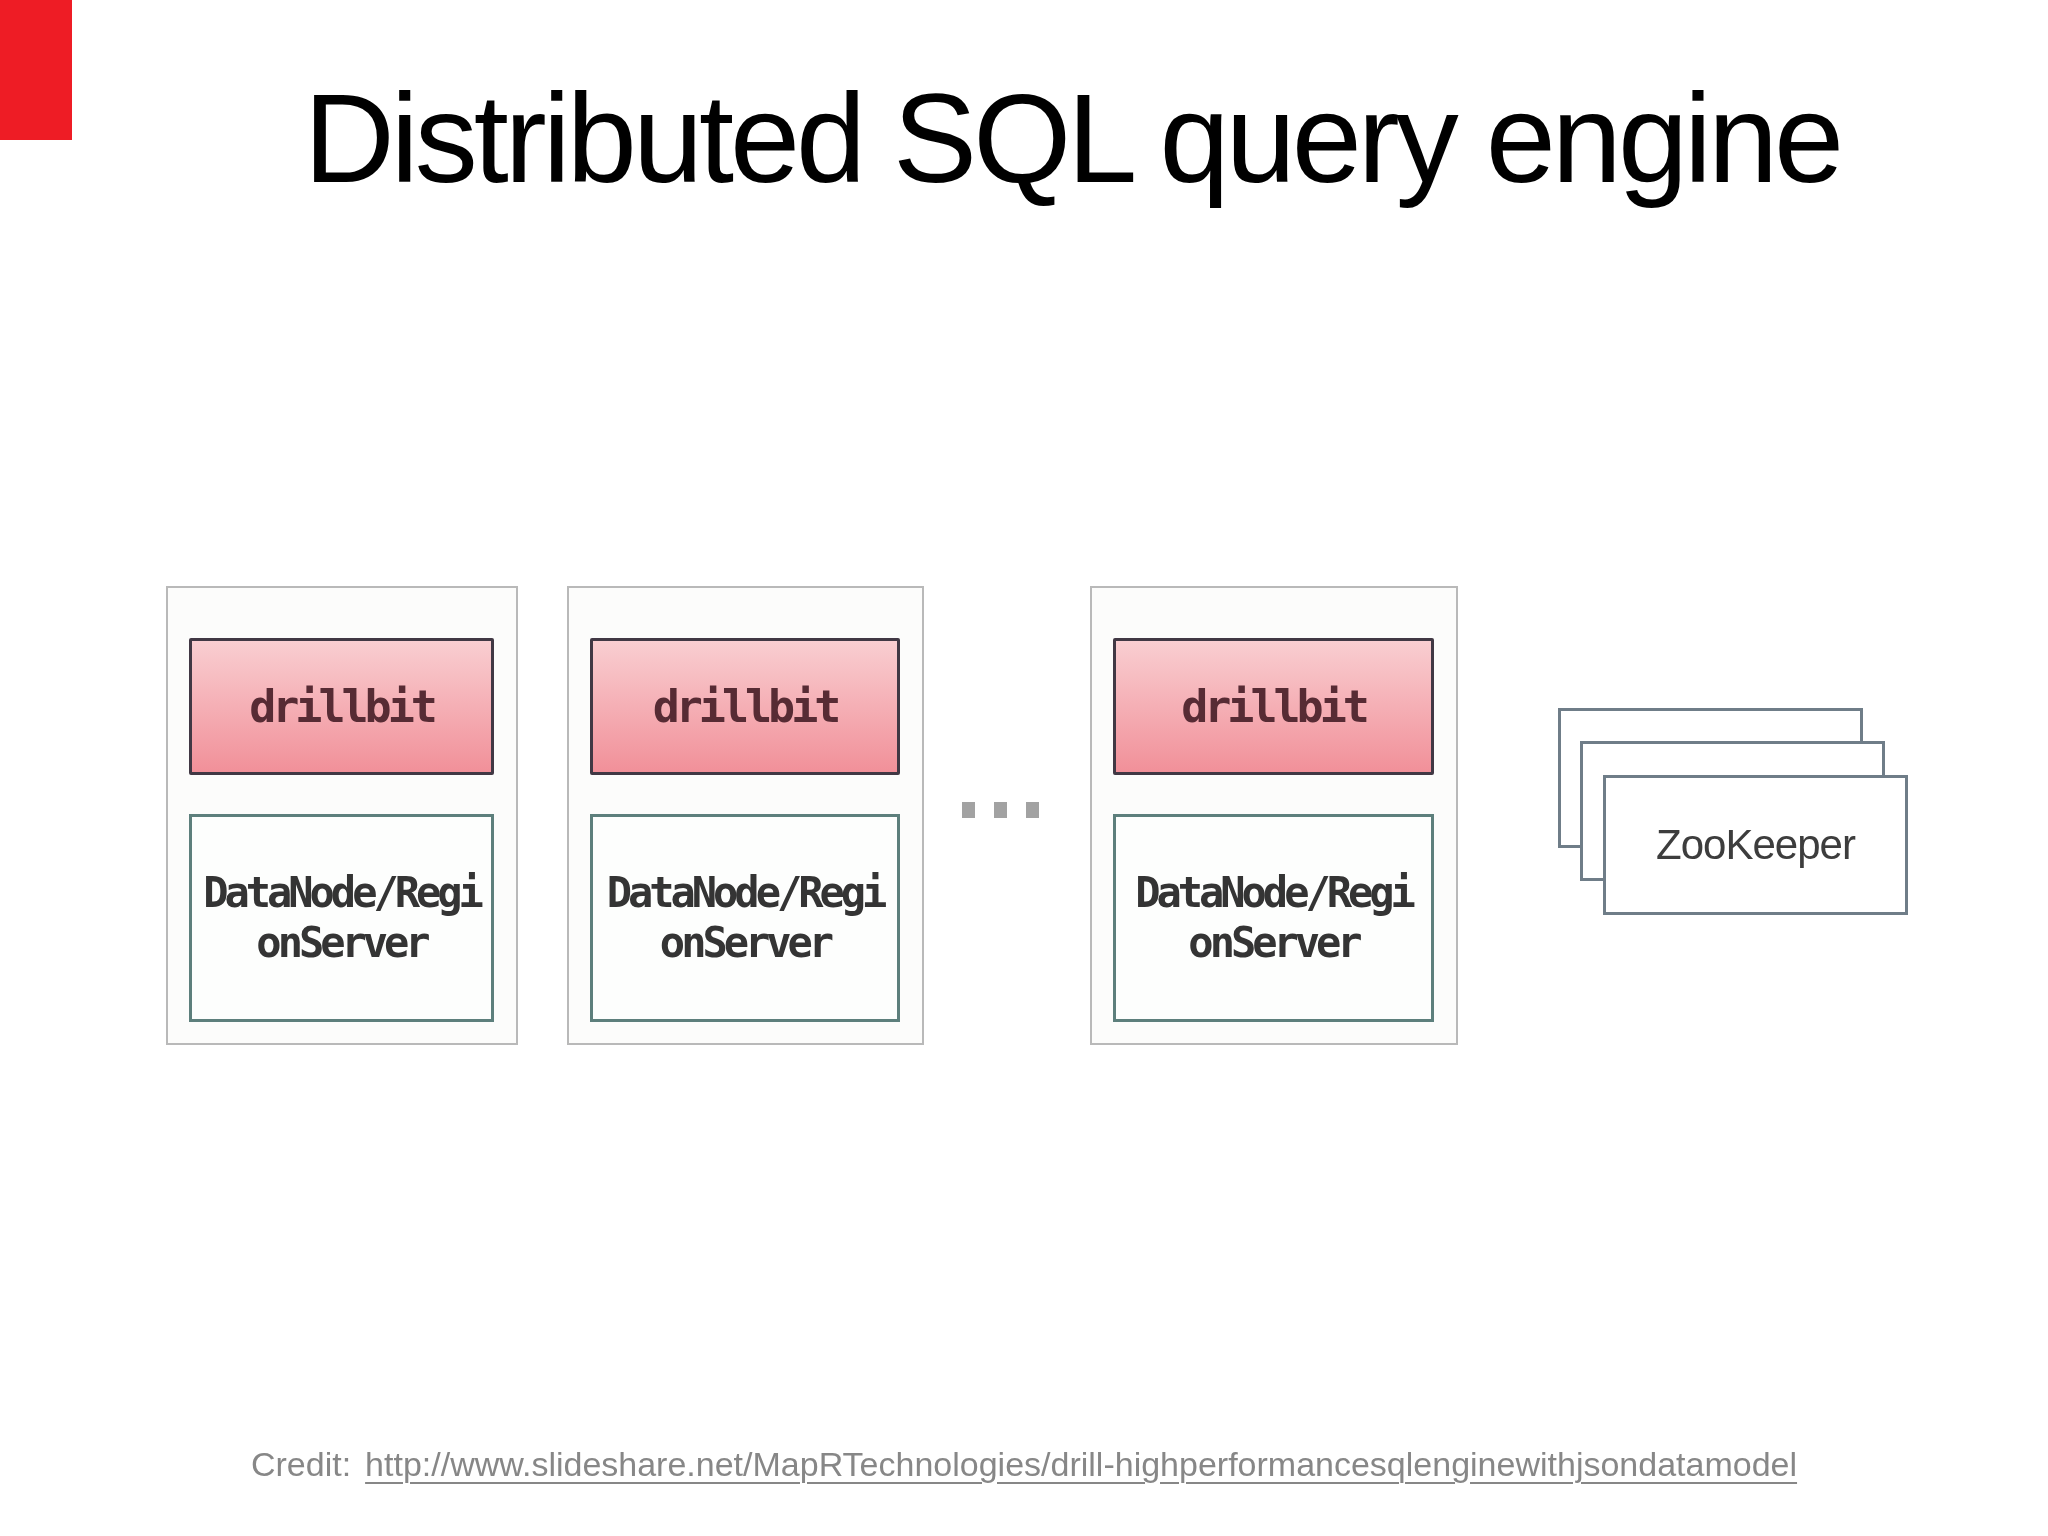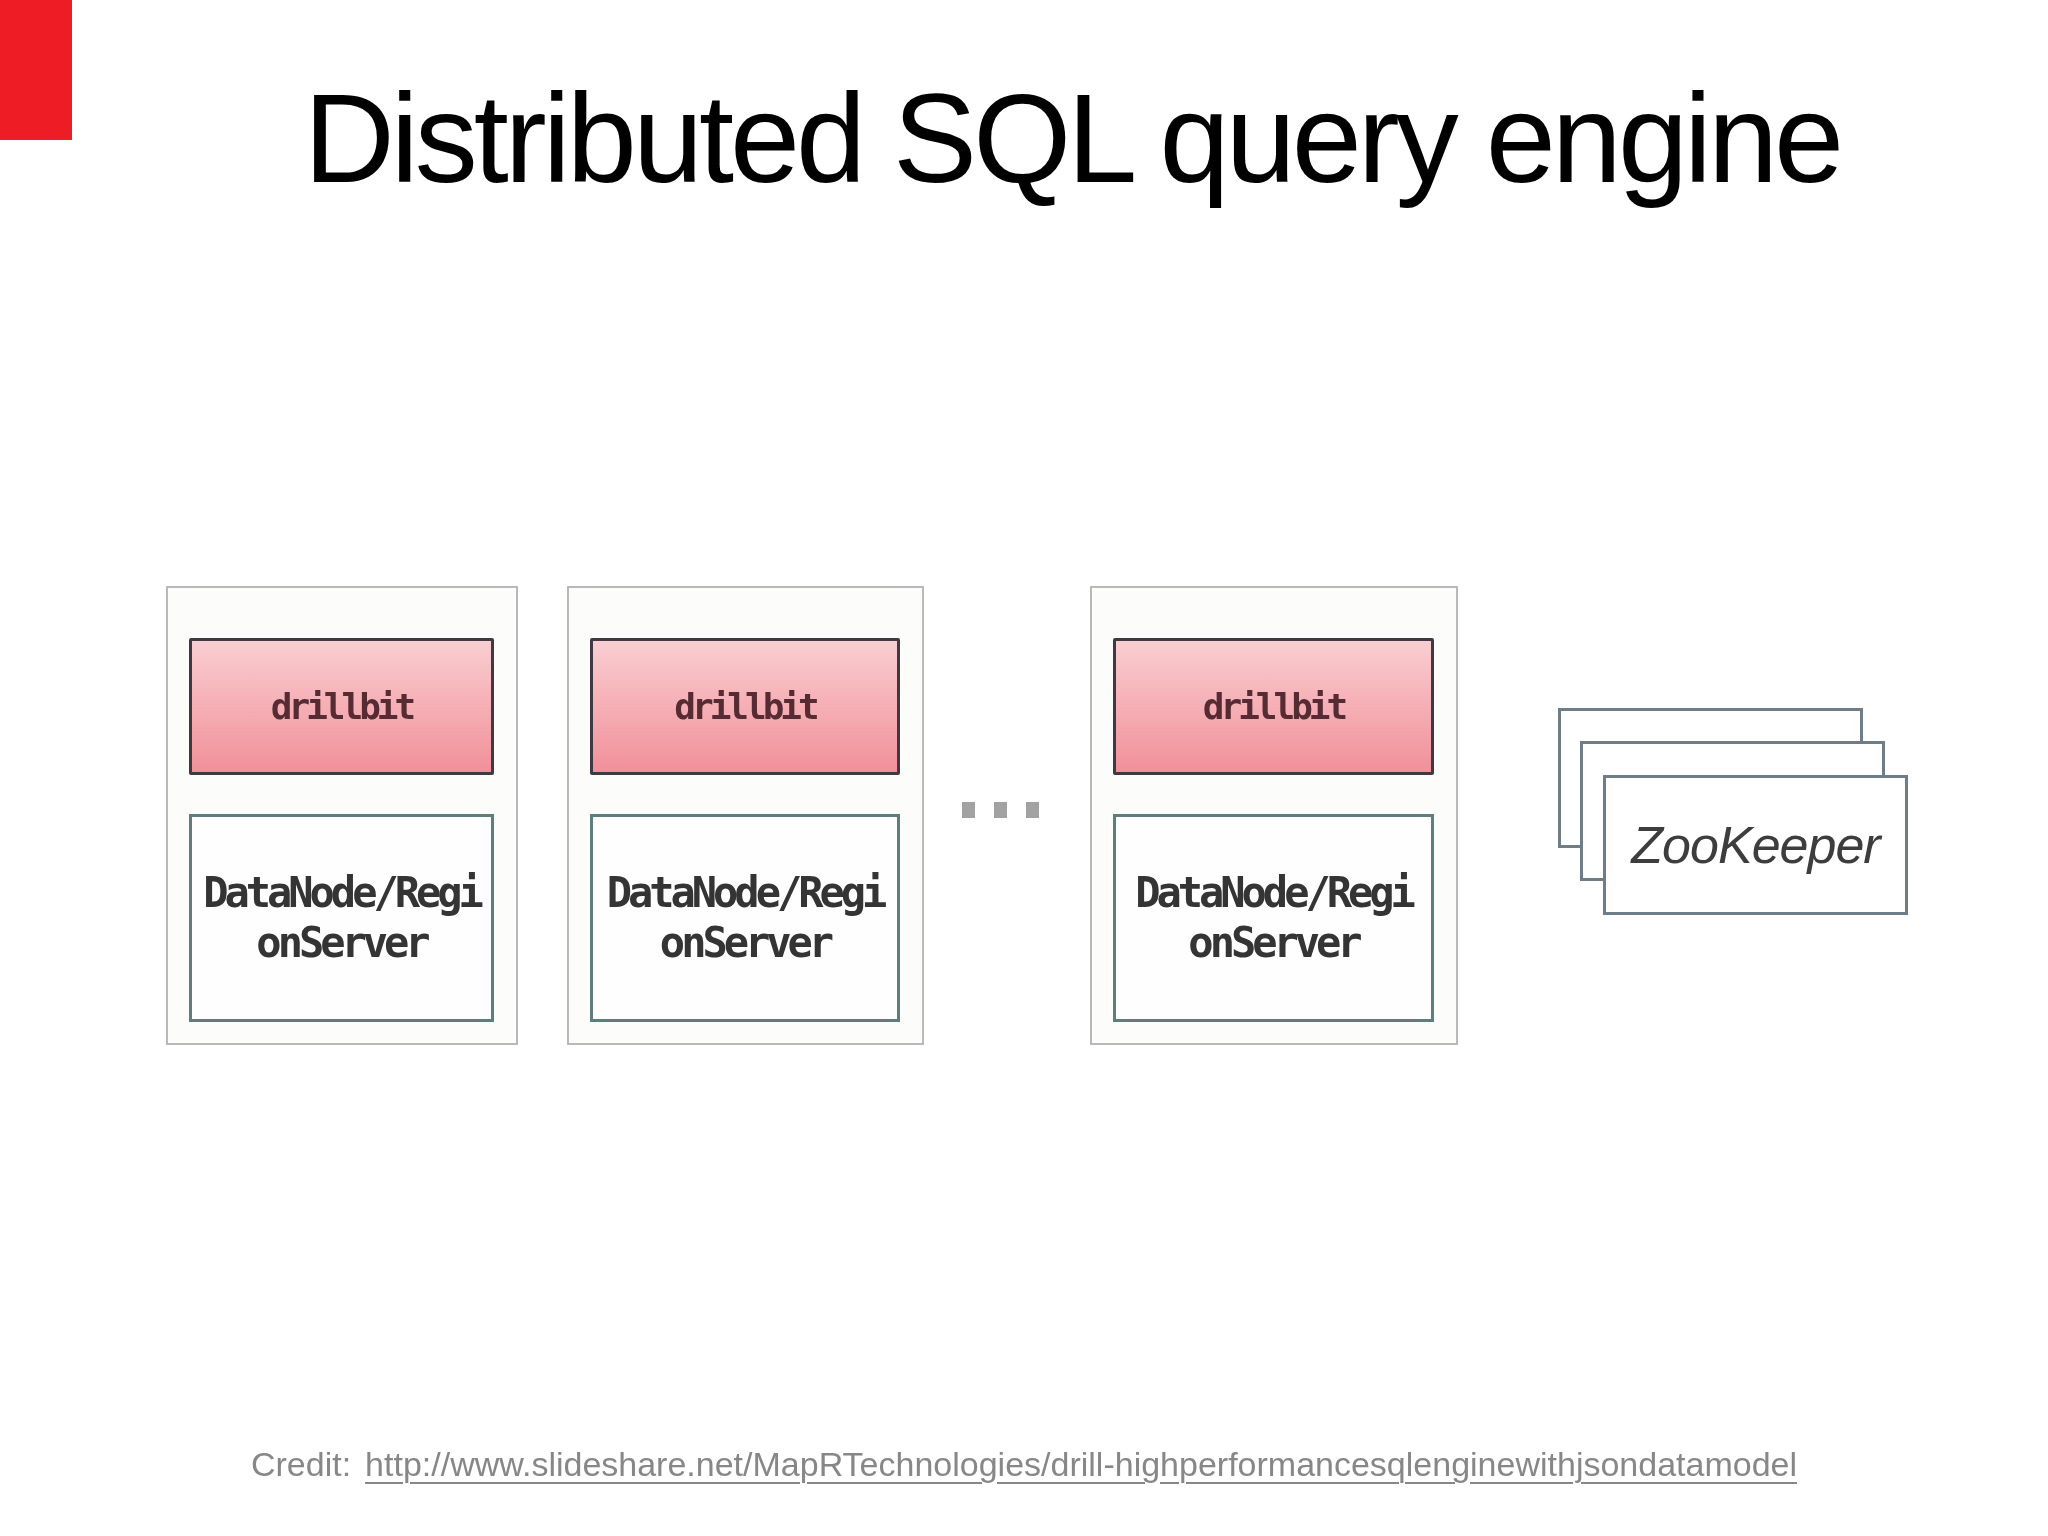--- a/index.html
+++ b/index.html
@@ -25,39 +25,39 @@
               border:2px solid var(--group-border);box-sizing:border-box;}
   .node-group.g1{left:166px;width:352px;}
   .node-group.g2{left:567px;width:357px;}
   .node-group.g3{left:1090px;width:368px;}
 
   .drillbit{position:absolute;left:21px;right:22px;top:50px;height:137px;box-sizing:border-box;
             border:3px solid var(--drillbit-border);border-radius:2px;
             background:linear-gradient(to bottom,var(--drillbit-gradient-top),var(--drillbit-gradient-bottom));
             display:flex;align-items:center;justify-content:center;}
   .drillbit .lbl{font-family:"DejaVu Sans Mono",monospace;font-weight:bold;
-                 font-size:36px;letter-spacing:-4px;color:var(--drillbit-text);}
+                 font-size:45px;letter-spacing:-4px;color:var(--drillbit-text);}
 
   .datanode{position:absolute;left:21px;right:22px;top:226px;height:208px;box-sizing:border-box;
             border:3px solid var(--datanode-border);background:var(--datanode-bg);
             display:flex;flex-direction:column;align-items:center;justify-content:center;}
   .datanode .lbl{font-family:"DejaVu Sans Mono",monospace;font-weight:bold;
                  font-size:42px;letter-spacing:-4px;line-height:1.18;color:var(--datanode-text);
                  text-align:center;white-space:nowrap;}
 
   .dots{position:absolute;left:962px;top:802px;display:flex;gap:19px;}
   .dots .dot{width:13px;height:16px;background:var(--dots-color);}
 
   .zk-stack{position:absolute;left:1558px;top:708px;width:352px;height:209px;}
   .zk-box{position:absolute;width:305px;height:140px;box-sizing:border-box;
           border:3px solid var(--zookeeper-border);background:var(--zookeeper-bg);}
   .zk-box.back{left:0;top:0;}
   .zk-box.middle{left:22px;top:33px;}
   .zk-box.front{left:45px;top:67px;display:flex;align-items:center;justify-content:center;}
-  .zk-box .lbl{font-size:52px;letter-spacing:-1px;color:var(--zookeeper-text);font-style:italic;}
+  .zk-box .lbl{font-size:42px;letter-spacing:-1px;color:var(--zookeeper-text);}
 
   .credit{position:absolute;left:0;top:1445px;width:2048px;text-align:center;
           font-size:34px;color:var(--credit-text);white-space:nowrap;}
   .credit .url{color:var(--credit-text);text-decoration:underline;
                text-underline-offset:6px;text-decoration-thickness:2px;cursor:pointer;}
   .credit .sep{display:inline-block;width:14px;}
 </style>
 </head>
 <body>
 

